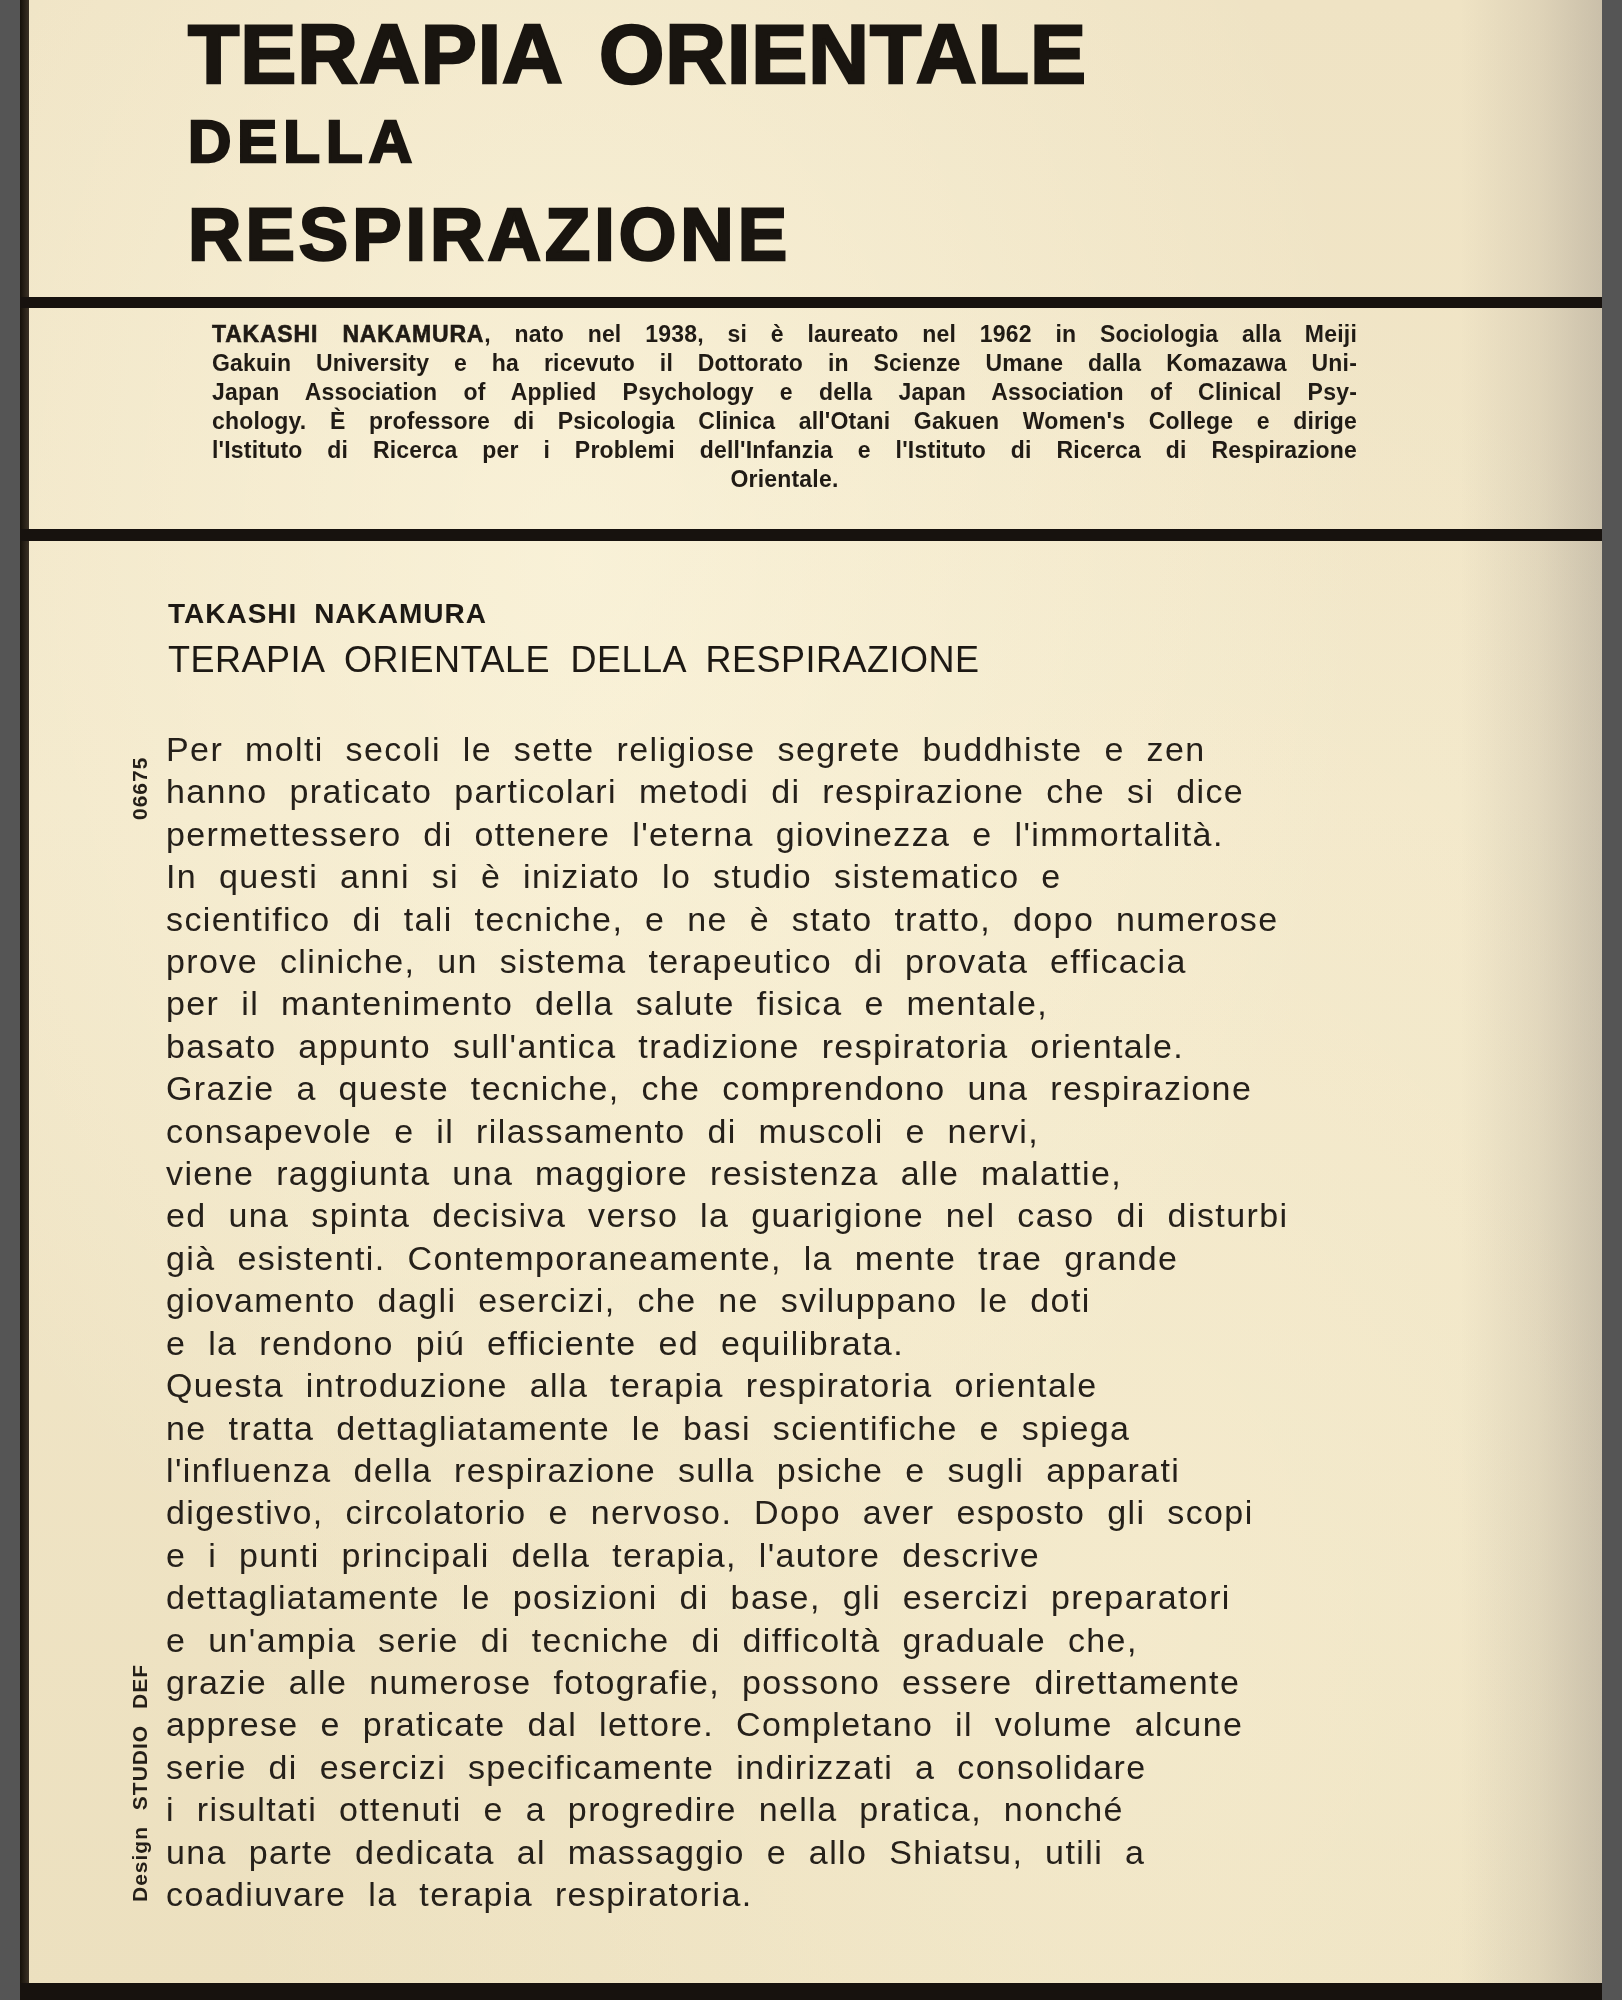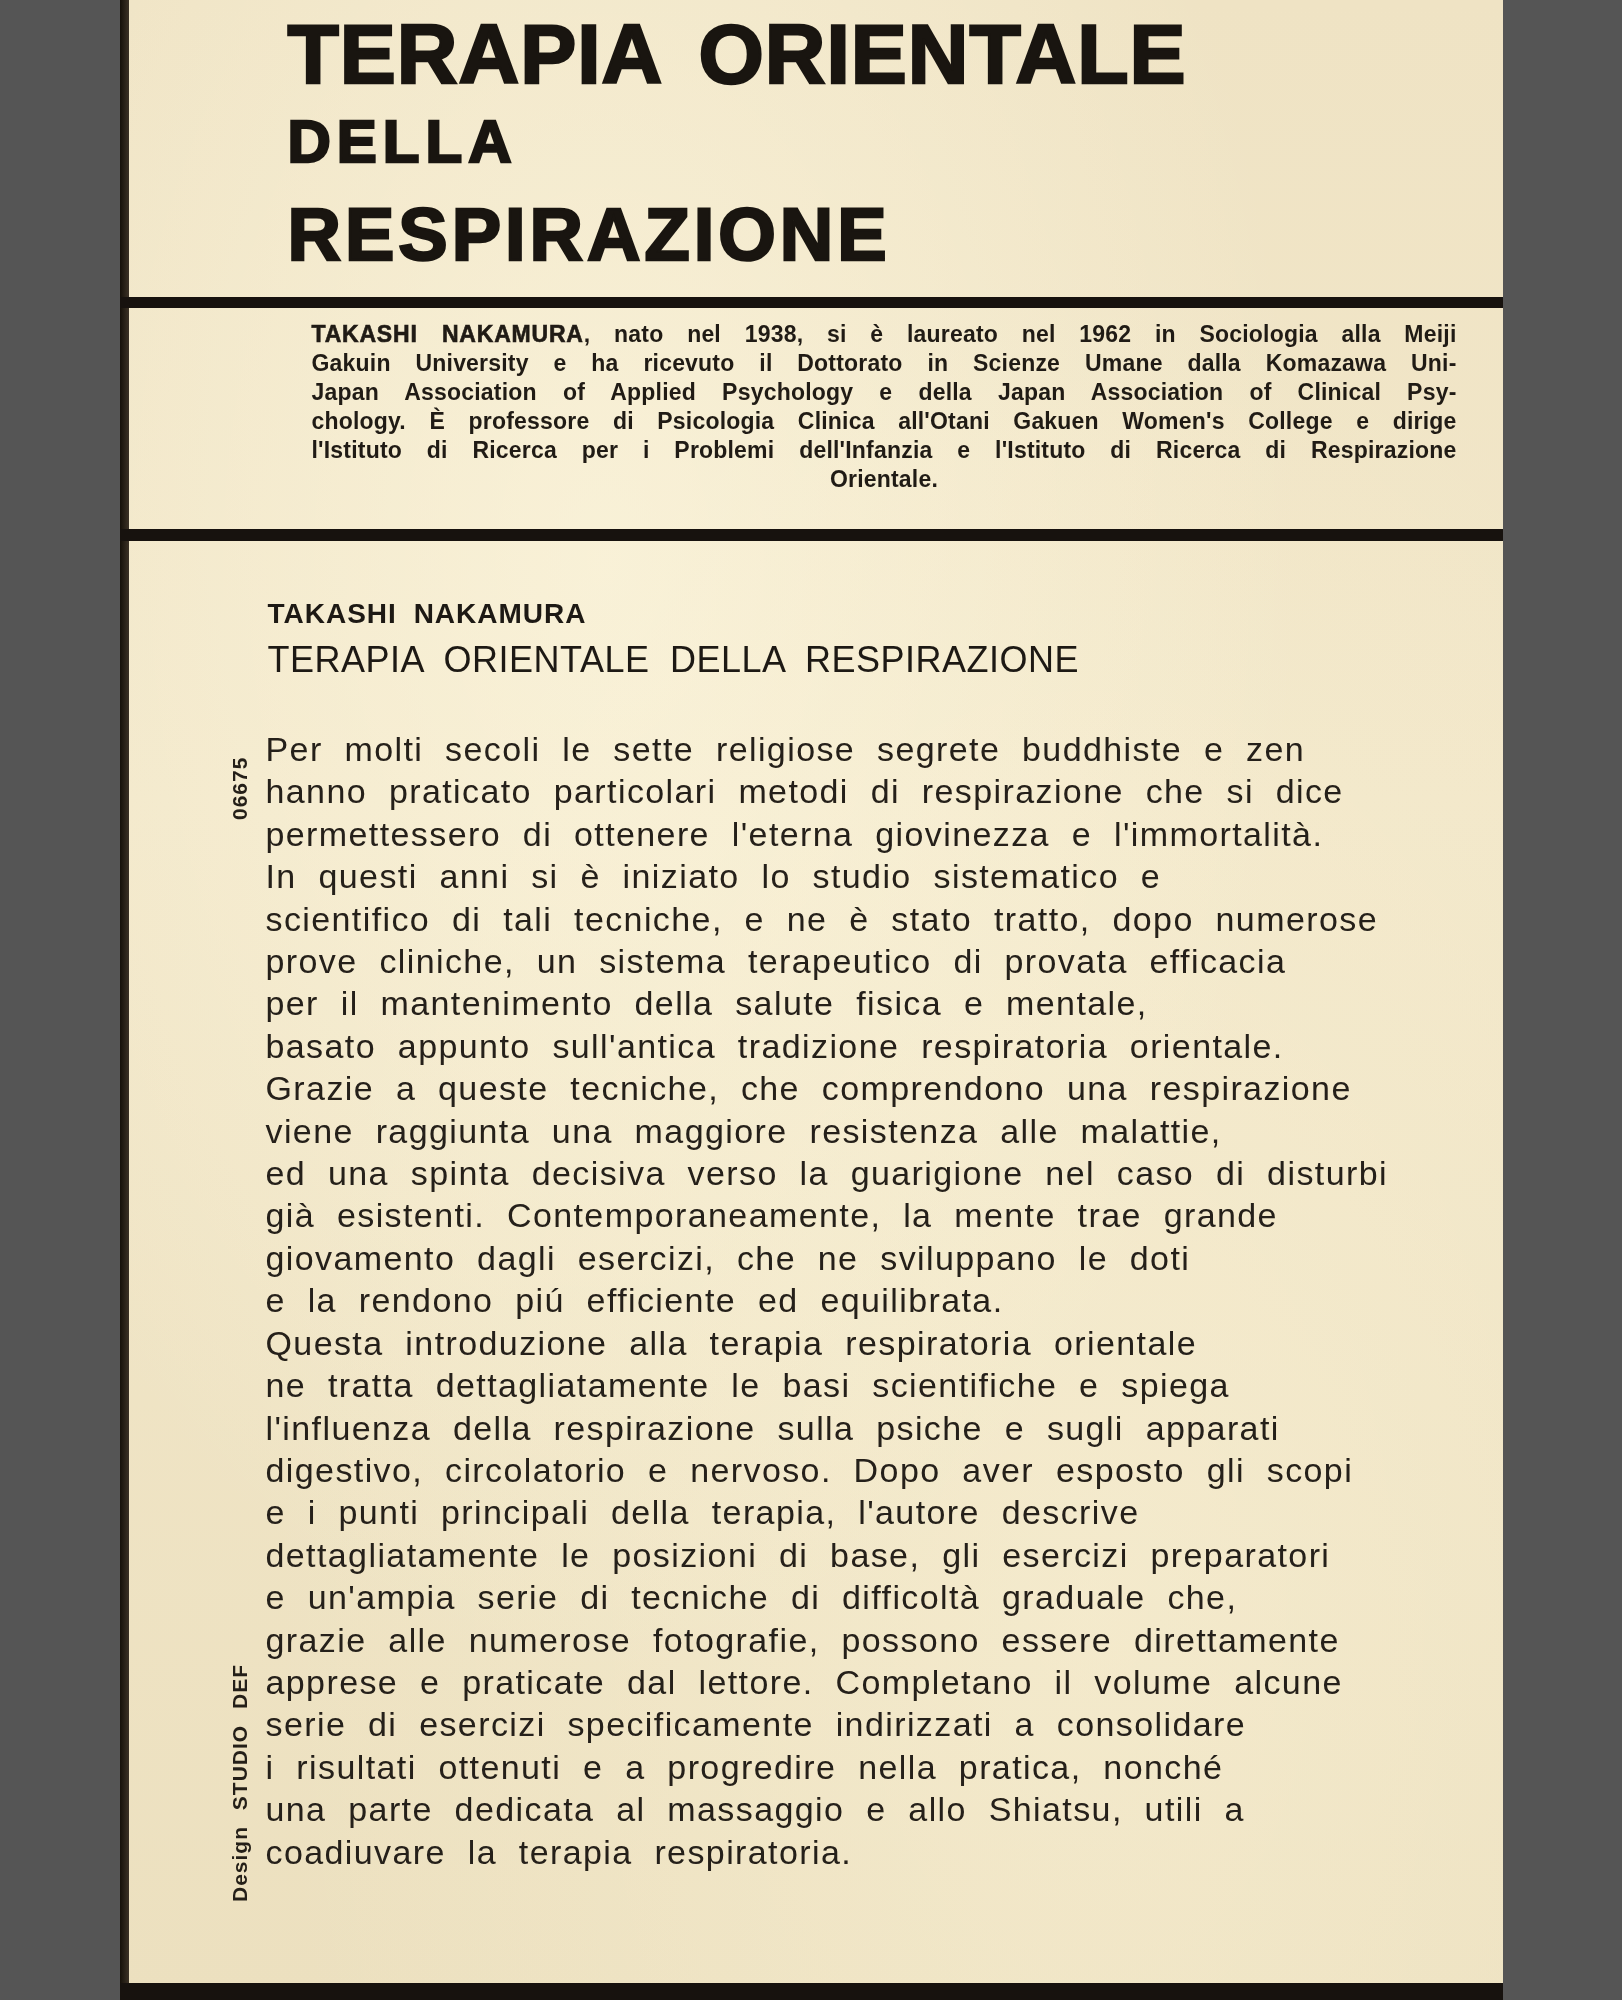--- a/index.html
+++ b/index.html
@@ -1,18 +1,18 @@
 <!DOCTYPE html>
 <html><head>
 <meta charset="utf-8">
 <style>
   html,body{margin:0;padding:0;background:#555;}
   .page{
     position:relative;
-    width:1383px;height:2000px;
+    width:1582px;height:2000px;
     margin:0 auto;
     background:
       radial-gradient(ellipse at 35% 28%, rgba(255,250,228,.55) 0%, rgba(255,250,228,0) 55%),
       radial-gradient(ellipse at 70% 80%, rgba(255,248,222,.35) 0%, rgba(255,248,222,0) 60%),
       linear-gradient(180deg,#efe3c4 0%, #f2e7c9 40%, #ece0bf 100%);
     font-family:"Liberation Sans", sans-serif;
     color:#1c1813;
     overflow:hidden;
   }
   
@@ -92,20 +92,21 @@
 
   <div class="syn-line">Per molti secoli le sette religiose segrete buddhiste e zen</div>
       <div class="syn-line">hanno praticato particolari metodi di respirazione che si dice</div>
       <div class="syn-line">permettessero di ottenere l'eterna giovinezza e l'immortalità.</div>
       <div class="syn-line">In questi anni si è iniziato lo studio sistematico e</div>
       <div class="syn-line">scientifico di tali tecniche, e ne è stato tratto, dopo numerose</div>
       <div class="syn-line">prove cliniche, un sistema terapeutico di provata efficacia</div>
       <div class="syn-line">per il mantenimento della salute fisica e mentale,</div>
       <div class="syn-line">basato appunto sull'antica tradizione respiratoria orientale.</div>
       <div class="syn-line">Grazie a queste tecniche, che comprendono una respirazione</div>
+      <div class="syn-line">consapevole e il rilassamento di muscoli e nervi,</div>
       <div class="syn-line">viene raggiunta una maggiore resistenza alle malattie,</div>
       <div class="syn-line">ed una spinta decisiva verso la guarigione nel caso di disturbi</div>
       <div class="syn-line">già esistenti. Contemporaneamente, la mente trae grande</div>
       <div class="syn-line">giovamento dagli esercizi, che ne sviluppano le doti</div>
       <div class="syn-line">e la rendono piú efficiente ed equilibrata.</div>
       <div class="syn-line">Questa introduzione alla terapia respiratoria orientale</div>
       <div class="syn-line">ne tratta dettagliatamente le basi scientifiche e spiega</div>
       <div class="syn-line">l'influenza della respirazione sulla psiche e sugli apparati</div>
       <div class="syn-line">digestivo, circolatorio e nervoso. Dopo aver esposto gli scopi</div>
       <div class="syn-line">e i punti principali della terapia, l'autore descrive</div>

